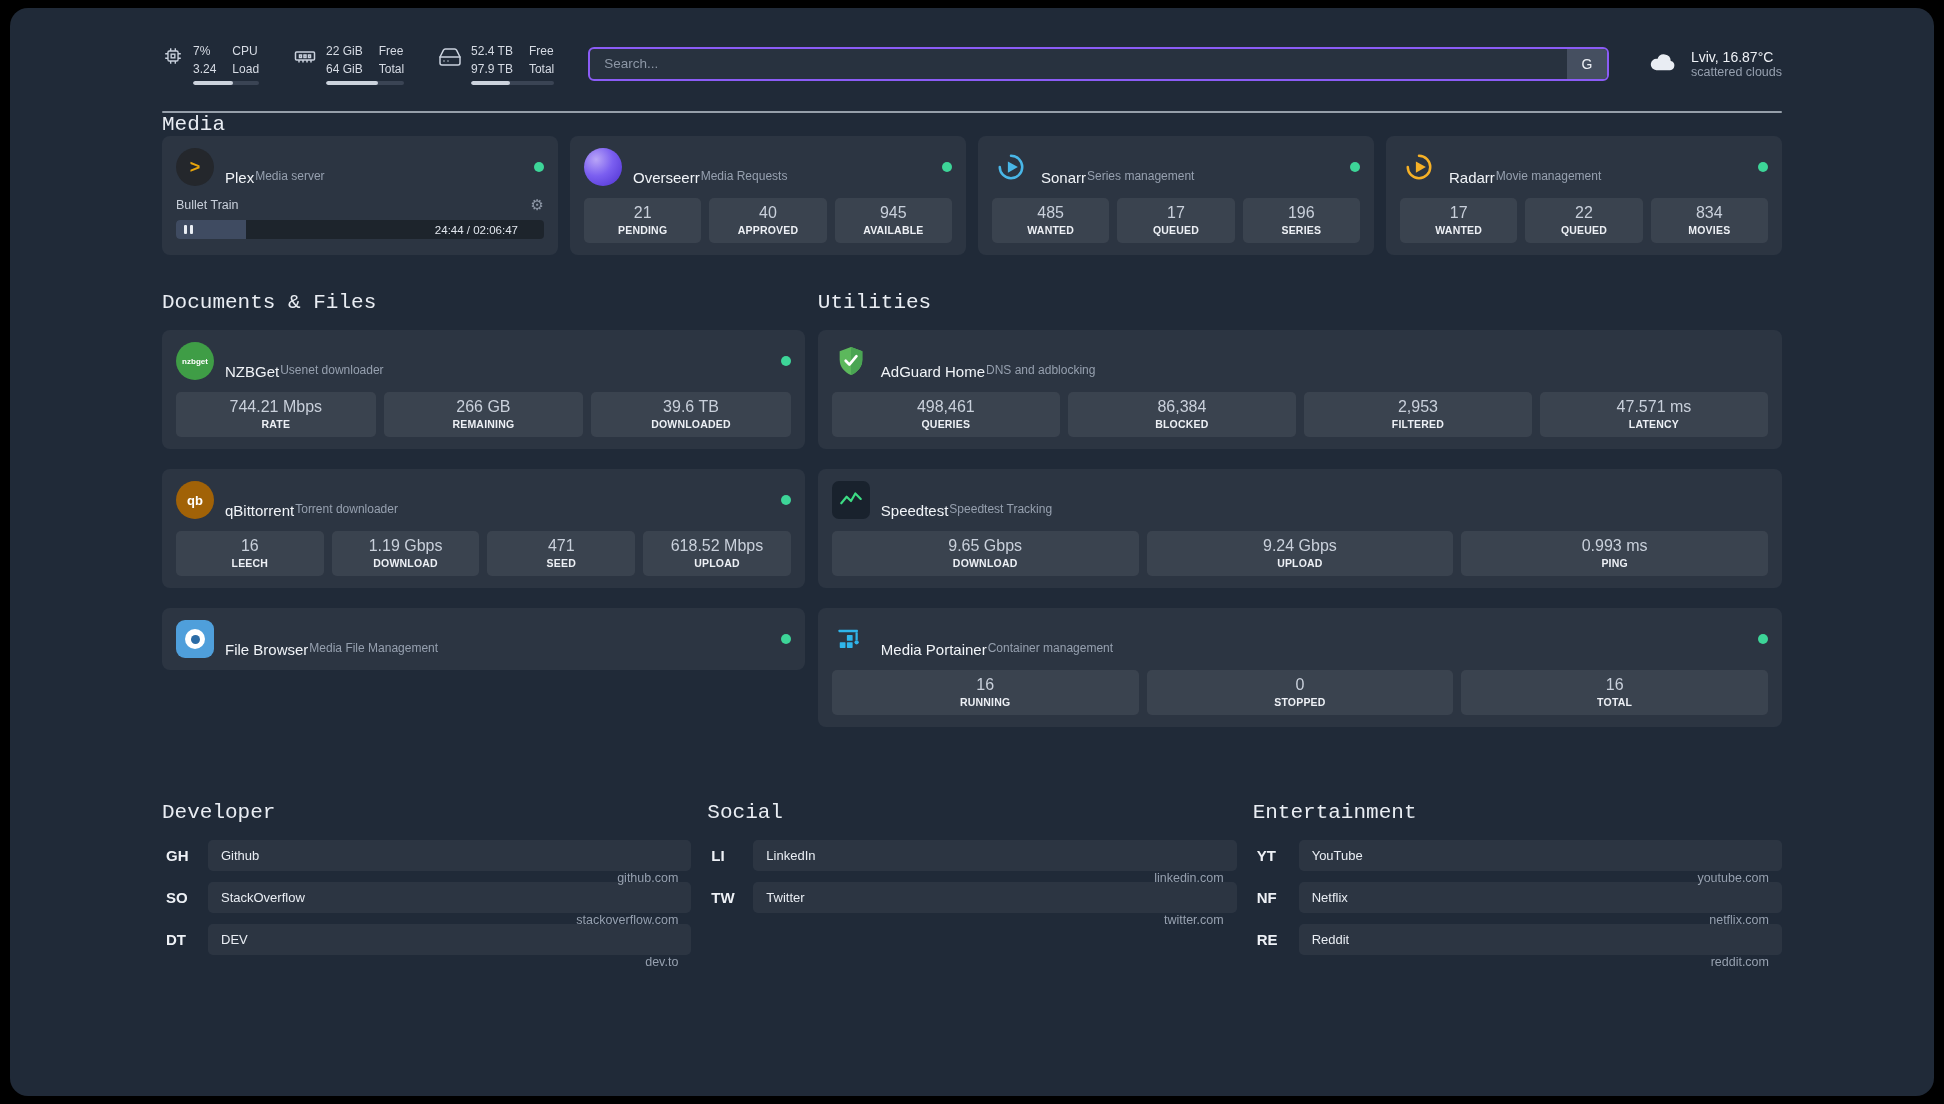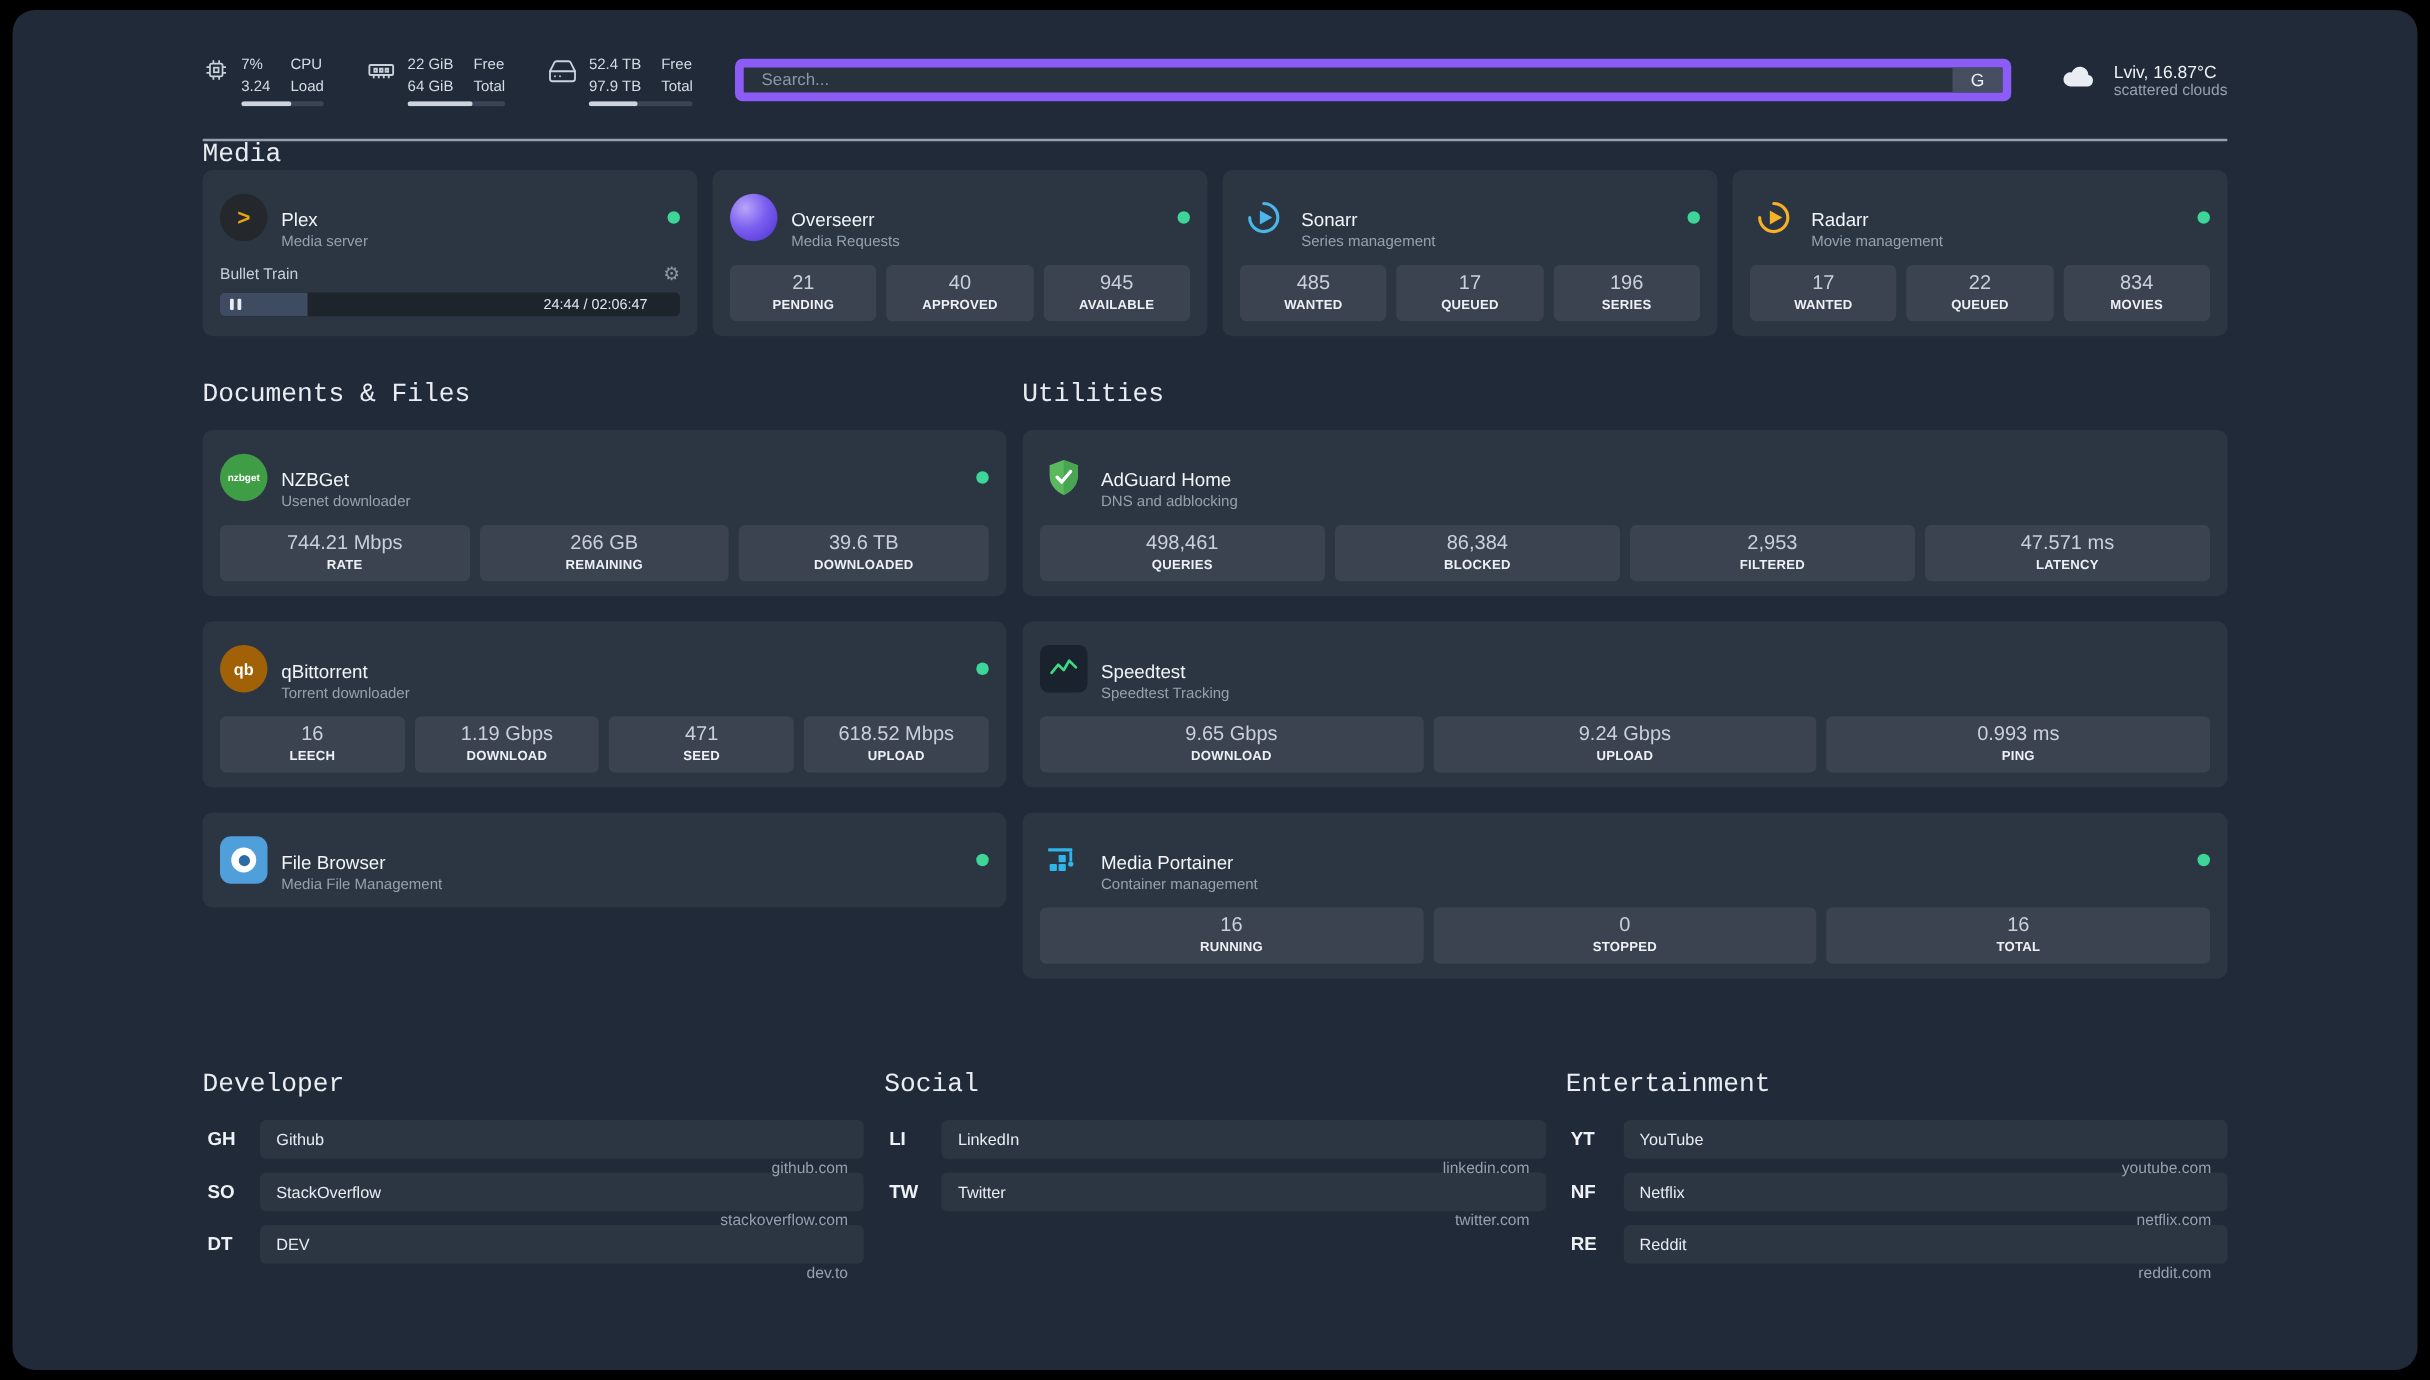--- a/index.html
+++ b/index.html
@@ -17,21 +17,21 @@
 
   
   .topbar { display:flex; align-items:center; gap:34px; }
   .metric { display:flex; gap:9px; color:#c9d1dd; }
   .metric-icon { color:#c9d1dd; margin-top:3px; }
   .m-rows { display:flex; gap:16px; font-size:12px; line-height:1.5; color:#d6dbe4; }
   .m-col { display:flex; flex-direction:column; }
   .m-bar { height:4px; background:#3a4454; border-radius:2px; margin-top:3px; overflow:hidden; }
   .m-fill { height:100%; background:#ccd3dd; border-radius:2px; }
 
-  .search { flex:1; display:flex; height:34px; border:7px solid #8b5cf6; border-radius:6px;
+  .search { flex:1; display:flex; height:34px; border:2px solid #8b5cf6; border-radius:6px;
     background:rgba(255,255,255,0.04); overflow:hidden; }
   .search input { flex:1; background:transparent; border:0; outline:0; color:#e6eaf1;
     font-size:13.5px; padding:0 14px; font-family:inherit; }
   .search input::placeholder { color:#8d97a6; }
   .search-btn { width:40px; border:0; background:#454f60; color:#eef1f6; font-size:14px;
     cursor:pointer; font-family:inherit; }
 
   .weather { display:flex; align-items:center; gap:10px; }
   .w-loc { font-size:14px; color:#eef1f6; }
   .w-cond { font-size:12.5px; color:#96a0af; }
@@ -40,21 +40,21 @@
 
   
   h2.sec { font-size:21px; font-weight:500; color:#e9edf3; margin:0;font-family:Liberation Mono, monospace; }
   .sec-media { margin:62px 0 16px 0; }
 
   .grid4 { display:grid; grid-template-columns:repeat(4,1fr); gap:12px; }
   .card { background:rgba(255,255,255,0.055); border-radius:8px; padding:12px 14px;
     position:relative; cursor:pointer; }
   .card-head { display:flex; align-items:center; gap:11px; }
   .app-icon { width:38px; height:38px; flex:none; display:flex; align-items:center; justify-content:center; }
-  .titles { display:flex; flex-direction:column; gap:1px;margin-top:20px; }
+  .titles { display:flex; flex-direction:row; gap:1px;margin-top:20px; }
   .card-title { font-size:15px; color:#f1f4f8; font-weight:500; }
   .card-sub { font-size:12px; color:#96a0af; }
   .status-dot { width:10px; height:10px; border-radius:50%; background:#3dd598; margin-left:auto; flex:none; }
 
   .stats { display:flex; gap:8px; margin-top:12px; }
   .stat { flex:1; background:rgba(255,255,255,0.07); border-radius:5px; text-align:center; padding:6px 4px 7px 4px; }
   .stat-value { font-size:16px; color:#c9d0db; }
   .stat-label { font-size:10.5px; font-weight:700; color:#edf0f5; margin-top:2px; letter-spacing:.2px; }
 
   

